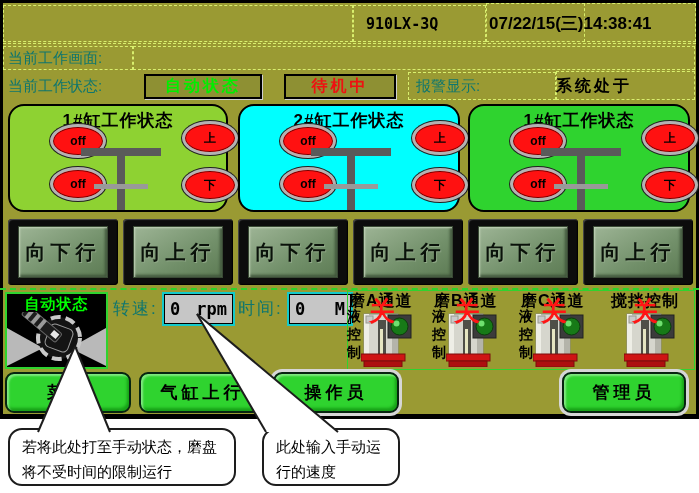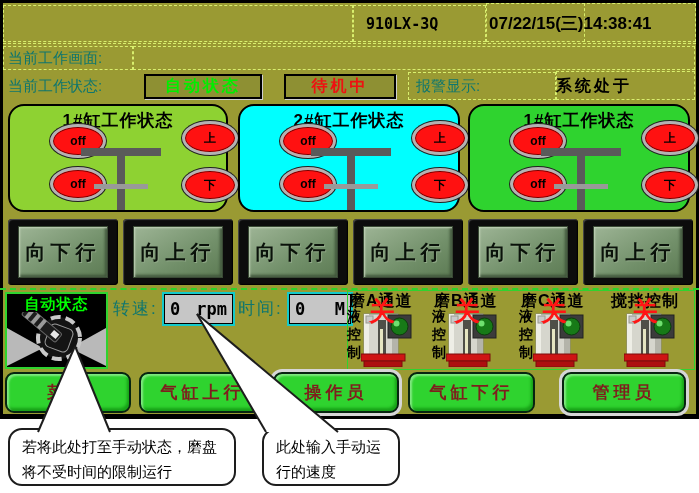--- a/index.html
+++ b/index.html
@@ -92,21 +92,21 @@
   .vtitle { position:absolute; top:291px; font-size:16px; font-weight:bold; color:#000; letter-spacing:1px; white-space:nowrap; }
   .vside { position:absolute; top:307px; width:15px; font-size:14px; font-weight:bold; color:#000;
            line-height:18px; word-break:break-all; }
   .vimg { position:absolute; top:307px; }
   .vstate { position:absolute; top:294px; font-size:26px; font-weight:bold; color:#ff1515; z-index:5; }
 
   
   .gbtn { position:absolute; top:372px; height:41px; background:#2fd32f;
           border:2px solid #072410; border-radius:9px;
           display:flex; align-items:center; justify-content:center;
-          font-size:17px; font-weight:bold; letter-spacing:4px; color:#7f1d1d;
+          font-size:17px; font-weight:bold; letter-spacing:4px; color:#000000;
           box-shadow:inset 2px 2px 2px #81e881, inset -2px -3px 3px #17a017; cursor:pointer; }
   .gbtn.ring { box-shadow:inset 2px 2px 2px #81e881, inset -2px -3px 3px #17a017, 0 0 0 3px #d6d6d6; }
   .g0{left:5px;width:126px}.g1{left:139px;width:127px}.g2{left:273px;width:126px}
   .g3{left:408px;width:127px}.g4{left:562px;width:124px}
 
   
   .bubble { position:absolute; top:428px; background:#fff; border:2px solid #1d1d1d; border-radius:14px;
             padding:4px 12px; font-size:15px; line-height:25px; color:#000; }
   .bub1 { left:8px; width:228px; height:58px; }
   .bub2 { left:262px; width:138px; height:58px; }
@@ -323,23 +323,20 @@
 
     <div class="gbtn g0">
         <span>菜单</span>
       </div>
     <div class="gbtn g1">
         <span>气缸上行</span>
       </div>
     <div class="gbtn ring g2">
         <span>操作员</span>
       </div>
-    <div class="gbtn g3">
-        <span>气缸下行</span>
-      </div>
     <div class="gbtn ring g4">
         <span>管理员</span>
       </div>
   </div>
 
   <div class="bubble bub1">
     <span>若将此处打至手动状态，磨盘将不受时间的限制运行</span>
   </div>
   <div class="bubble bub2">
     <span>此处输入手动运行的速度</span>

